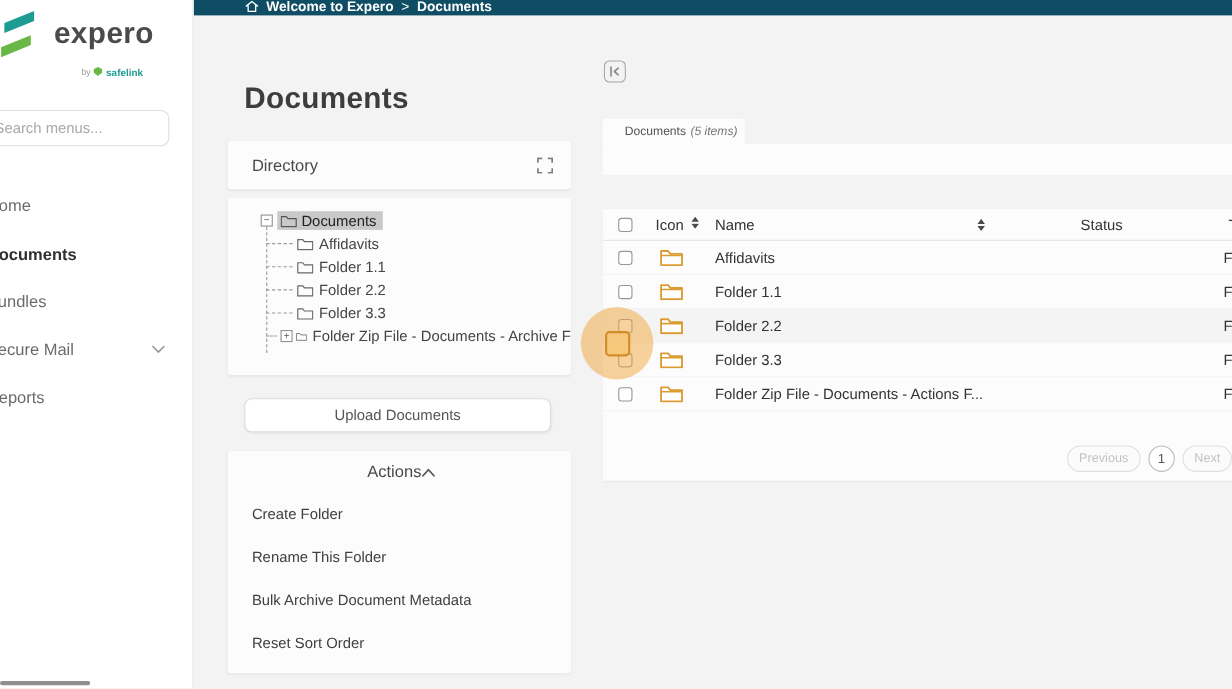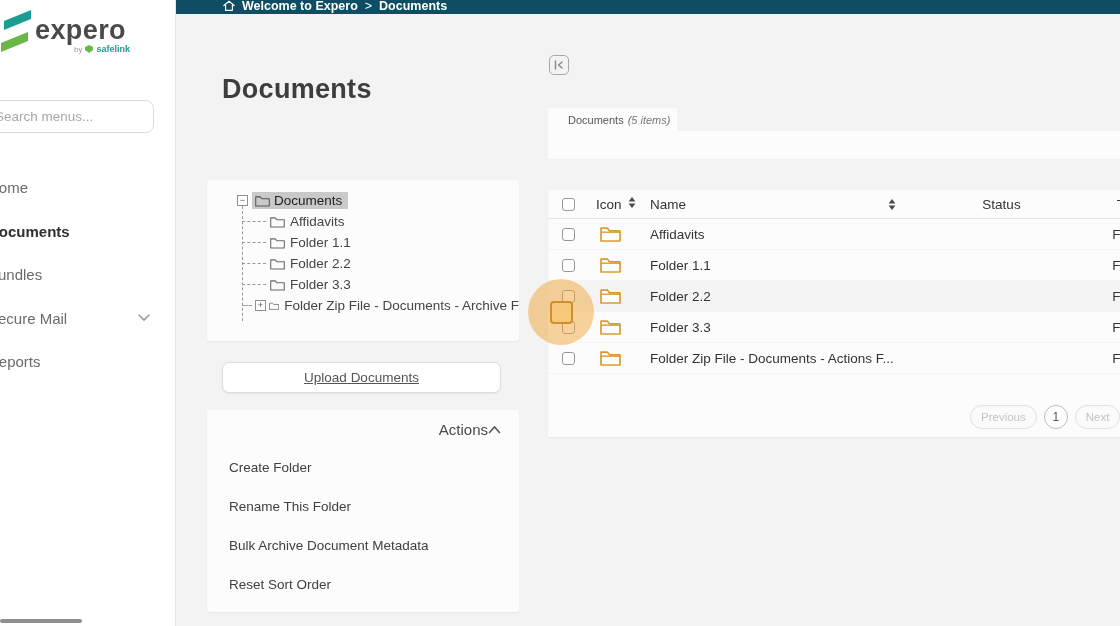--- a/index.html
+++ b/index.html
@@ -7,22 +7,22 @@
   body {
     position: relative;
     overflow: hidden;
     font-family: "Liberation Sans", sans-serif;
     background: #f3f3f3;
   }
 
   
   .sidebar { position:absolute; left:0; top:0; width:176px; height:626px; background:#fff; border-right:1px solid #e4e4e4; z-index:3; }
   .logo { position:absolute; left:0; top:8px; display:flex; align-items:flex-start; }
-  .logo-text { font-size:27px; font-weight:700; color:#4a4a4a; letter-spacing:.4px; line-height:44px; margin-left:3px; }
-  .logo-sub { position:absolute; left:34px; top:44px; width:96px; display:flex; justify-content:flex-end; align-items:center; gap:3px; font-size:8px; color:#9a9a9a; }
+  .logo-text { font-size:27px; font-weight:700; color:#4a4a4a; letter-spacing:.4px; line-height:44px; margin-left:17px; }
+  .logo-sub { position:absolute; left:34px; top:61px; width:96px; display:flex; justify-content:flex-end; gap:3px; font-size:8px; color:#9a9a9a; }
   .logo-sub b { color:#1D9C94; font-weight:700; font-size:9px; }
   .search { position:absolute; left:-20px; top:100px; width:174px; height:33px; border:1px solid #ddd; border-radius:8px; background:#fff; padding-left:14px; font-size:13.5px; color:#555; outline:none; font-family:inherit; }
   .search::placeholder { color:#a8a8a8; }
   .nav { position:absolute; left:-12px; top:166px; width:188px; }
   .nav-item { position:relative; height:43.5px; display:flex; align-items:center; font-size:15px; color:#6b6b6b; cursor:pointer; }
   .nav-item.active { color:#2f2f2f; font-weight:600; }
   .nav-item .chev-down { position:absolute; right:26px; top:50%; transform:translateY(-50%); }
   .h-scroll-thumb { position:absolute; left:0; top:619px; width:82px; height:4px; background:#8f8f8f; border-radius:2px; }
 
   
@@ -44,24 +44,24 @@
   .box { width:11px; height:11px; border:1px solid #909090; background:#fff; font-size:9px; line-height:9px; text-align:center; color:#555; flex:none; cursor:pointer; }
   .root-sel { display:flex; align-items:center; gap:4px; background:#c9c9c9; padding:1px 6px 1px 3px; color:#222; cursor:pointer; }
   .tree-kids { position:relative; margin-left:35px; }
   .tree-kids::before { content:""; position:absolute; left:0; top:-5px; height:115px; border-left:1px dashed #9a9a9a; }
   .tree-row { display:flex; align-items:center; height:21px; cursor:pointer; white-space:nowrap; }
   .dash { width:24px; border-top:1px dashed #9a9a9a; flex:none; margin-right:4px; }
   .dash.short { width:10px; margin-right:3px; }
   .tree-row .lbl { margin-left:5px; white-space:nowrap; }
   .tree-row .box { margin-right:3px; }
 
-  .upload-btn { position:absolute; left:46px; top:348px; width:279px; height:31px; border:1px solid #dcdcdc; border-radius:7px; background:#fff; font-size:13.5px; color:#555; font-family:inherit; box-shadow:0 1px 2px rgba(0,0,0,.05); cursor:pointer;text-decoration:underline; }
+  .upload-btn { position:absolute; left:46px; top:348px; width:279px; height:31px; border:1px solid #dcdcdc; border-radius:7px; background:#fff; font-size:13.5px; color:#555; font-family:inherit; box-shadow:0 1px 2px rgba(0,0,0,.05); cursor:pointer; }
 
   .actions-card { position:absolute; left:31px; top:396px; width:312px; height:202px; }
-  .actions-head { height:38px; display:flex; align-items:center; justify-content:flex-end; padding:0 18px 0 22px; font-size:15px; color:#4a4a4a; cursor:pointer; }
+  .actions-head { height:38px; display:flex; align-items:center; justify-content:center; padding:0 18px 0 22px; font-size:15px; color:#4a4a4a; cursor:pointer; }
   .action-item { height:39px; display:flex; align-items:center; padding-left:22px; font-size:13.5px; color:#404040; cursor:pointer; }
 
   
   .collapse-btn { position:absolute; left:373px; top:41px; width:20px; height:20px; border:1.5px solid #a8a8a8; border-radius:5px; background:transparent; display:flex; align-items:center; justify-content:center; cursor:pointer; }
   .tab { position:absolute; left:372px; top:94px; width:129px; height:23px; background:#fcfcfc; display:flex; align-items:center; padding-left:20px; font-size:11px; color:#555; gap:4px; border-radius:2px 2px 0 0; cursor:pointer; }
   .tab i { font-style:italic; color:#777; }
   .toolbar { position:absolute; left:372px; top:117px; width:572px; height:28px; background:#fcfcfc; }
 
   .table-card { position:absolute; left:372px; top:176px; width:572px; height:247px; background:#fcfcfc; overflow:hidden; box-shadow:0 1px 2px rgba(0,0,0,.05); }
   .trow { display:grid; grid-template-columns:40px 55px 265px 180px 80px; align-items:center; height:31px; width:620px; }
@@ -140,20 +140,26 @@
     <span class="sep">&gt;</span>
     <span>Documents</span>
   </div>
   <div class="avatar"></div>
 </div>
 
 <div class="main">
 
   <div class="page-title">Documents</div>
 
+  <div class="dir-head card">
+    <span class="hd">Directory</span>
+    <svg width="15" height="15" viewBox="0 0 15 15">
+      <path d="M1 5 V1 H5 M10 1 H14 V5 M14 10 V14 H10 M5 14 H1 V10" fill="none" stroke="#7b7b7b" stroke-width="1.5"></path>
+    </svg>
+  </div>
 
   <div class="tree-card card">
     <div class="tree-root">
       <span class="box">−</span>
       <span class="root-sel">
         <svg width="15" height="12" viewBox="0 0 21 16">
             <path d="M1 2.2 H7.4 L9.4 4.8 H20 V15 H1 Z" fill="none" stroke="#555" stroke-width="1.5" stroke-linejoin="round"></path>
           </svg>
         <span>Documents</span>
       </span>

